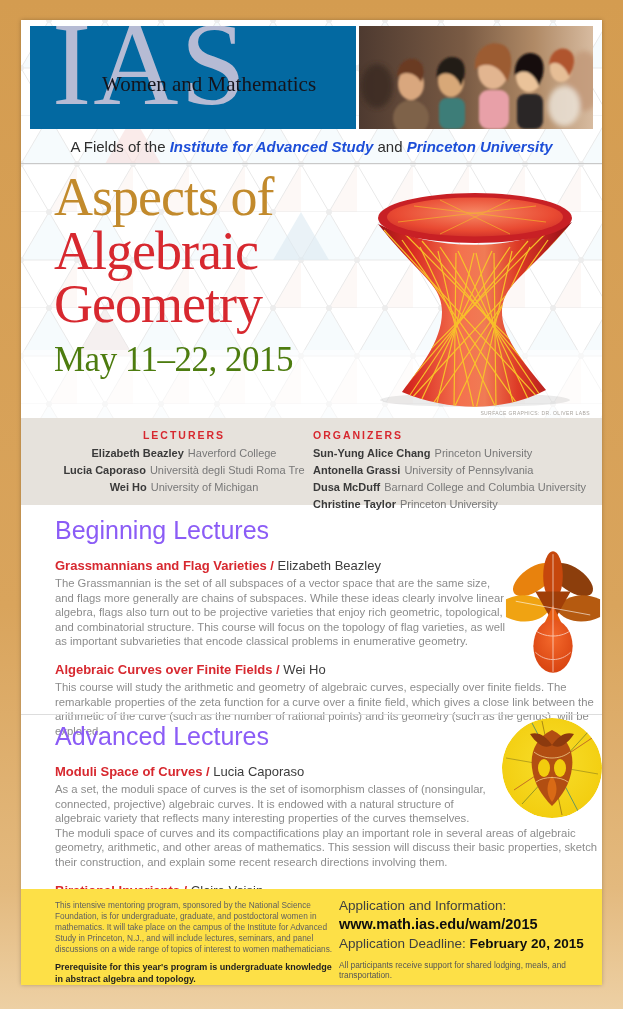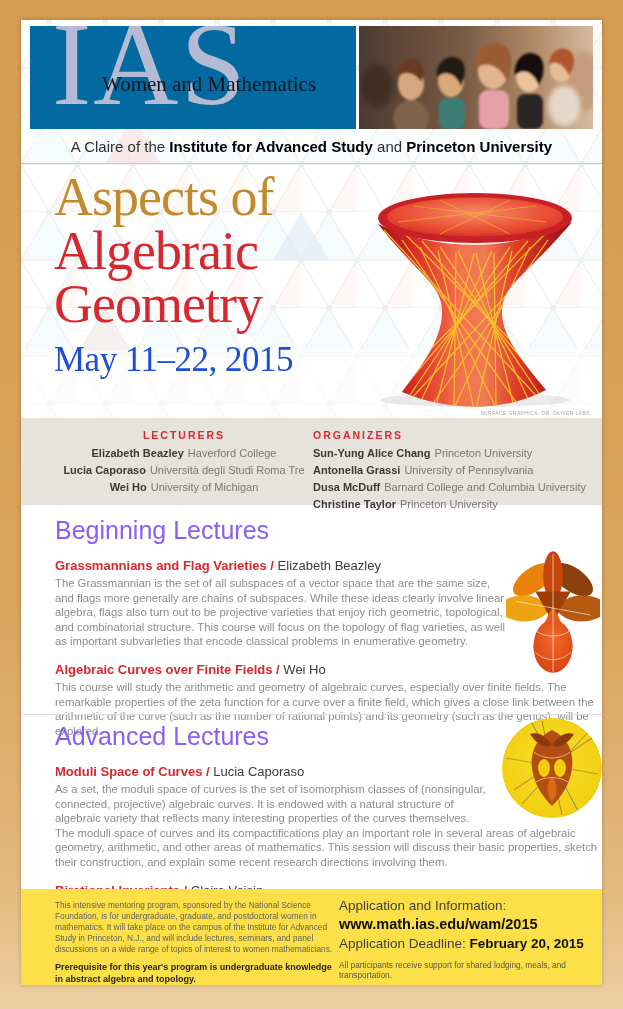--- a/index.html
+++ b/index.html
@@ -20,27 +20,27 @@
     position:absolute;left:22px;top:-26px;font-family:"Liberation Serif","DejaVu Serif",serif;
     font-size:118px;font-weight:400;color:#B6BBD4;letter-spacing:2px;line-height:1.1;
   }
   .wam-title{
     position:absolute;left:72px;top:46px;font-family:"Liberation Serif","DejaVu Serif",serif;
     font-size:21px;color:#14141c;z-index:2;
   }
   .photo-box{position:relative;width:234px;height:103px;overflow:hidden;}
   
   .program{position:absolute;left:0;top:118px;width:100%;text-align:center;font-size:15px;color:#2E2E2E;z-index:2;}
-  .program b{color:#000000;}
+  .program b{color:#1d4ed8;font-style:italic;}
   .rule{position:absolute;left:0;top:143px;width:100%;border-top:1px solid #C9C9C9;z-index:2;}
   
   .title-block{position:absolute;left:33px;top:150px;z-index:2;font-family:"Liberation Serif","DejaVu Serif",serif;}
   .title-l1{font-size:54px;line-height:55px;color:#C28A2C;letter-spacing:-1px;}
   .title-l2{font-size:54px;line-height:53px;color:#D7282F;letter-spacing:-1px;}
-  .title-dates{font-size:35px;line-height:50px;color:#1d4ed8;margin-top:4px;letter-spacing:-0.5px;}
+  .title-dates{font-size:35px;line-height:50px;color:#4d7c0f;margin-top:4px;letter-spacing:-0.5px;}
   .surface{position:absolute;right:2px;top:152px;width:250px;height:235px;z-index:1;}
   .credit{position:absolute;right:12px;top:390px;font-size:5px;color:#A9A49E;letter-spacing:.4px;z-index:2;}
   
   .band{position:absolute;left:0;top:398px;width:100%;height:87px;background:#E6E2DC;z-index:2;display:flex;}
   .band .col1{margin:11px 0 0 34px;width:258px;text-align:center;}
   .band .col2{margin:11px 0 0 0;}
   .band h3{margin:0 0 4px 0;font-size:10.5px;letter-spacing:2px;color:#D7282F;font-weight:bold;}
   .person{font-size:11px;line-height:17px;color:#787878;white-space:nowrap;}
   .person b{color:#3A3A3A;margin-right:4px;}
   
@@ -132,21 +132,21 @@
           <path d="M156,50 C154,30 170,22 180,30 C188,38 184,52 180,60 C174,44 162,42 156,50 Z" fill="#16100F"></path>
           <rect x="158" y="68" width="26" height="35" rx="8" fill="#2A2528"></rect>
           <ellipse cx="202" cy="42" rx="11" ry="14" fill="#E6BE96"></ellipse>
           <path d="M190,40 C190,24 204,18 212,26 C218,32 214,44 210,50 C204,36 194,34 190,40 Z" fill="#B0552E"></path>
         </g>
       </svg>
     </div>
   </div>
 
   <div class="program">
-    <span>A Claire of the </span><b>Institute for Advanced Study</b><span> and </span><b>Princeton University</b>
+    <span>A Fields of the </span><b>Institute for Advanced Study</b><span> and </span><b>Princeton University</b>
   </div>
   <div class="rule"></div>
 
   <div class="title-block">
     <div class="title-l1">Aspects of</div>
     <div class="title-l2">Algebraic</div>
     <div class="title-l2">Geometry</div>
     <div class="title-dates">May 11–22, 2015</div>
   </div>
 

